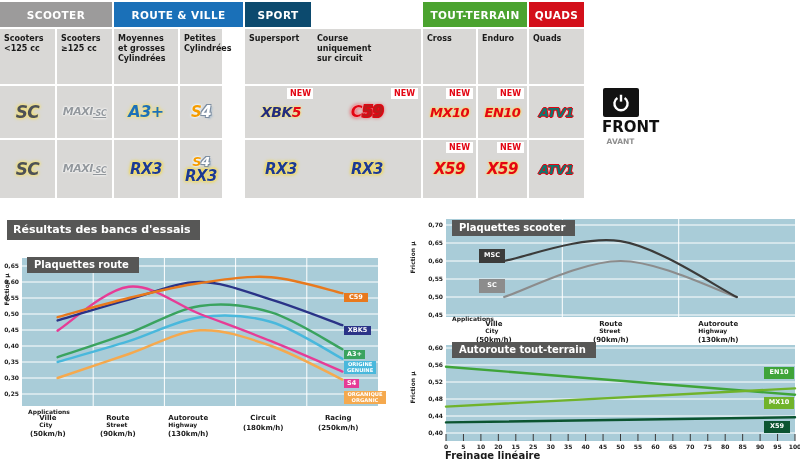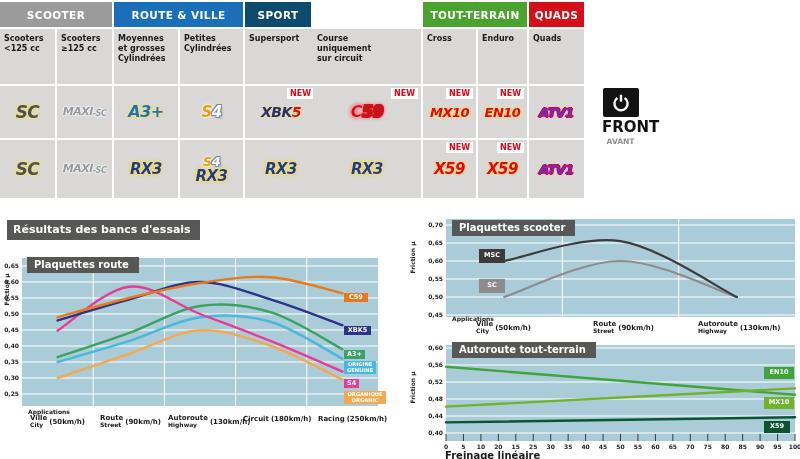--- a/index.html
+++ b/index.html
@@ -9,60 +9,60 @@
   .tbl{position:absolute;left:0;top:0;width:648px;height:200px;}
   .ghead{position:absolute;top:2px;height:25px;display:flex;align-items:center;justify-content:center;
          color:#fff;font-weight:bold;font-size:10.5px;letter-spacing:.4px;}
   .cell{position:absolute;background:#d9d8d6;}
   .sub{font-size:8px;font-weight:bold;color:#1a1a1a;line-height:1.25;padding:5px 3px 0 4px;
        white-space:pre-line;box-sizing:border-box;}
   .prod{display:flex;align-items:center;justify-content:center;}
   .new{position:absolute;top:2px;right:3px;background:#fff;color:#e30613;font-weight:bold;
        font-size:8px;line-height:11px;padding:0 3px;}
   
-  .c1{left:0;width:55px}.c2{left:57px;width:55px}.c3{left:114px;width:64px}.c4{left:180px;width:63px}
+  .c1{left:0;width:55px}.c2{left:57px;width:55px}.c3{left:114px;width:64px}.c4{left:180px;width:42px}
   .c5{left:245px;width:72px}.c6{left:313px;width:108px}.c7{left:423px;width:53px}.c8{left:478px;width:49px}
   .c9{left:529px;width:55px}
   .rs{top:29px;height:55px}.r1{top:86px;height:52px}.r2{top:140px;height:58px}
   
   .lg{font-weight:bold;font-style:italic;line-height:1;letter-spacing:-.5px;white-space:nowrap;}
   .lg-sc{font-size:17px;color:#4d5156;text-shadow:0 0 2px #f3e288,0 0 2px #f3e288,0 0 3px #efdc6e,0 0 4px #efdc6e;}
   .lg-maxi{font-size:11px;color:#93989d;text-shadow:0 0 1px #fff,0 0 2px #fff,0 0 3px #fff;}
-  .lg-maxi .mx-sub{font-size:8px;vertical-align:-1px;}
+  .lg-maxi .mx-sub{font-size:8px;vertical-align:-1px;text-decoration:underline;}
   .lg-a3{font-size:16px;color:#1d71b8;text-shadow:0 0 2px #f3e288,0 0 2px #f3e288,0 0 3px #efdc6e,0 0 4px #efdc6e;}
   .lg-s4{font-size:15px;}
   .lg-s4 .s4s{color:#f59c00;text-shadow:0 0 2px #fff,0 0 3px #fff,0 0 4px #cfe2ef;}
   .lg-s4 .s44{color:#fff;text-shadow:-1px -1px 0 #7d8ea2,1px -1px 0 #7d8ea2,-1px 1px 0 #7d8ea2,1px 1px 0 #7d8ea2,2px 2px 2px #aebfce;}
   .lg-s4.small{font-size:13px;}
   .lg-xbk{font-size:14px;color:#232d7e;text-shadow:0 0 2px #f3e288,0 0 2px #f3e288,0 0 3px #efdc6e;}
   .lg-xbk .xb5{color:#e30613;}
   .lg-c59{font-size:16px;}
   .lg-c59 .c59c{color:#e30613;text-shadow:0 0 1px #fff,0 0 3px #ff9fa5,0 0 4px #e30613;}
   .lg-c59 .c59n{color:#b91c1c;text-shadow:-1px -1px 0 #e30613,1px -1px 0 #e30613,-1px 1px 0 #e30613,1px 1px 0 #e30613,0 0 4px #e30613;}
   .lg-rx{font-size:15px;color:#1d3a8f;text-shadow:0 0 1px #fff,0 0 2px #ffe773,0 0 3px #ffd500,0 0 4px #ffd500;}
   .lg-red{font-size:13px;color:#e30613;text-shadow:0 0 1px #ffd75e,0 0 2px #ffd75e,0 0 3px #ffd75e;}
   .lg-x59{font-size:15px;}
-  .lg-atv{font-size:13px;color:#6d28d9;text-shadow:-1px 0 0 #e30613,1px 0 0 #e30613,0 -1px 0 #e30613,0 1px 0 #e30613;}
+  .lg-atv{font-size:13px;color:#0f766e;text-shadow:-1px 0 0 #e30613,1px 0 0 #e30613,0 -1px 0 #e30613,0 1px 0 #e30613;}
   .stackcell{display:flex;flex-direction:column;align-items:center;gap:1px;}
   
   .axle{position:absolute;width:37px;text-align:center;}
   .axlebox{width:36px;height:29px;background:#121212;border-radius:2px;display:flex;align-items:center;justify-content:center;margin:0 auto;}
   .axlemain{font-size:15px;font-weight:bold;color:#111;margin-top:1px;}
   .axlesub{font-size:7.5px;font-weight:bold;color:#8f8f8f;margin-top:1px;}
   
   .banner{position:absolute;left:7px;top:220px;background:#575756;color:#fff;font-weight:bold;
           font-size:11px;padding:3px 9px 4px 6px;}
   .ctitle{position:absolute;background:#575756;color:#fff;font-weight:bold;font-size:10px;
           padding:2px 10px 3px 7px;white-space:nowrap;}
   
   .chart{position:absolute;}
   .ylab{position:absolute;transform:rotate(-90deg);font-size:6px;font-weight:bold;color:#222;
         width:40px;text-align:center;}
   .apps{position:absolute;font-size:6px;font-weight:bold;color:#1a1a1a;}
-  .applabel{position:absolute;display:flex;align-items:center;gap:2px;color:#1a1a1a;}
+  .applabel{position:absolute;display:flex;align-items:center;gap:2px;color:#1a1a1a;flex-direction:column;}
   .applabel .st{display:flex;flex-direction:column;line-height:1;}
   .applabel .m{font-size:7px;font-weight:bold;}
   .applabel .sb{font-size:6px;font-weight:bold;}
   .applabel .sp{font-size:7px;font-weight:bold;white-space:nowrap;}
   .chip{position:absolute;color:#fff;font-weight:bold;font-size:6.5px;line-height:1.1;
         display:flex;align-items:center;justify-content:center;text-align:center;
         padding:1px 3px;white-space:pre-line;box-sizing:border-box;}
   .chip.two{font-size:5.2px;}
   .xlabelbold{position:absolute;font-size:10px;font-weight:bold;color:#1a1a1a;text-decoration:underline;}
 </style>

